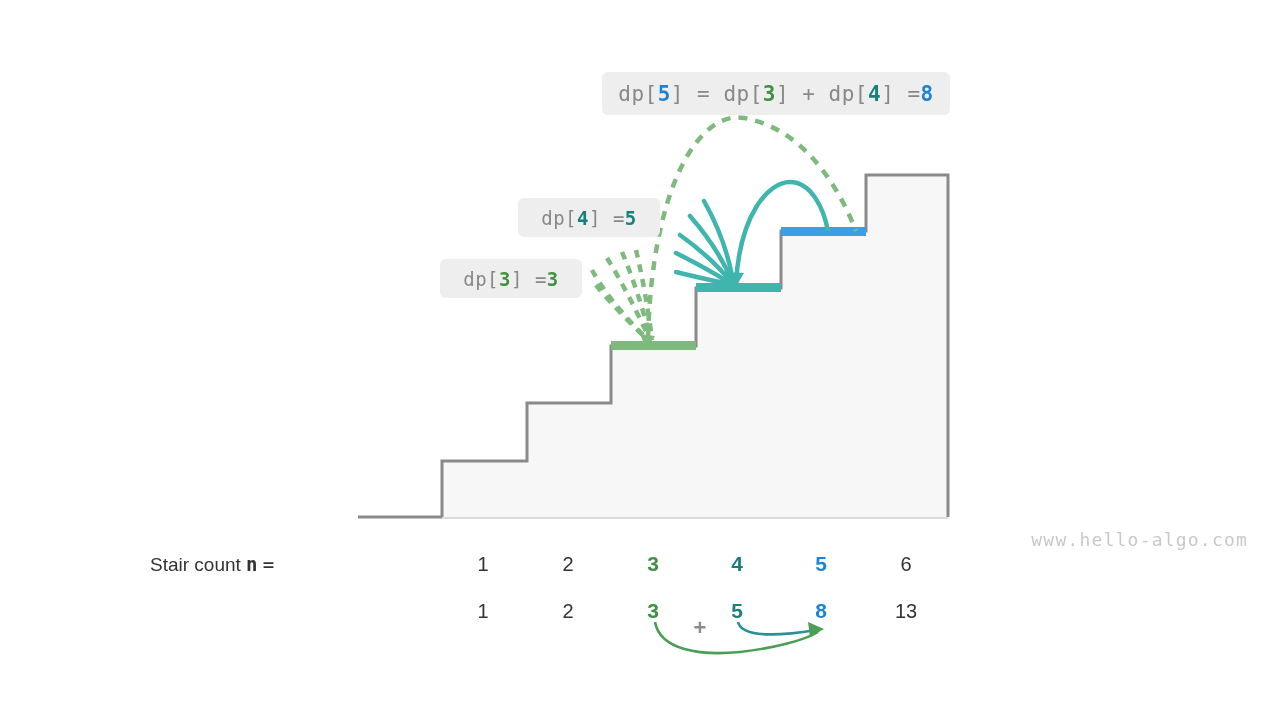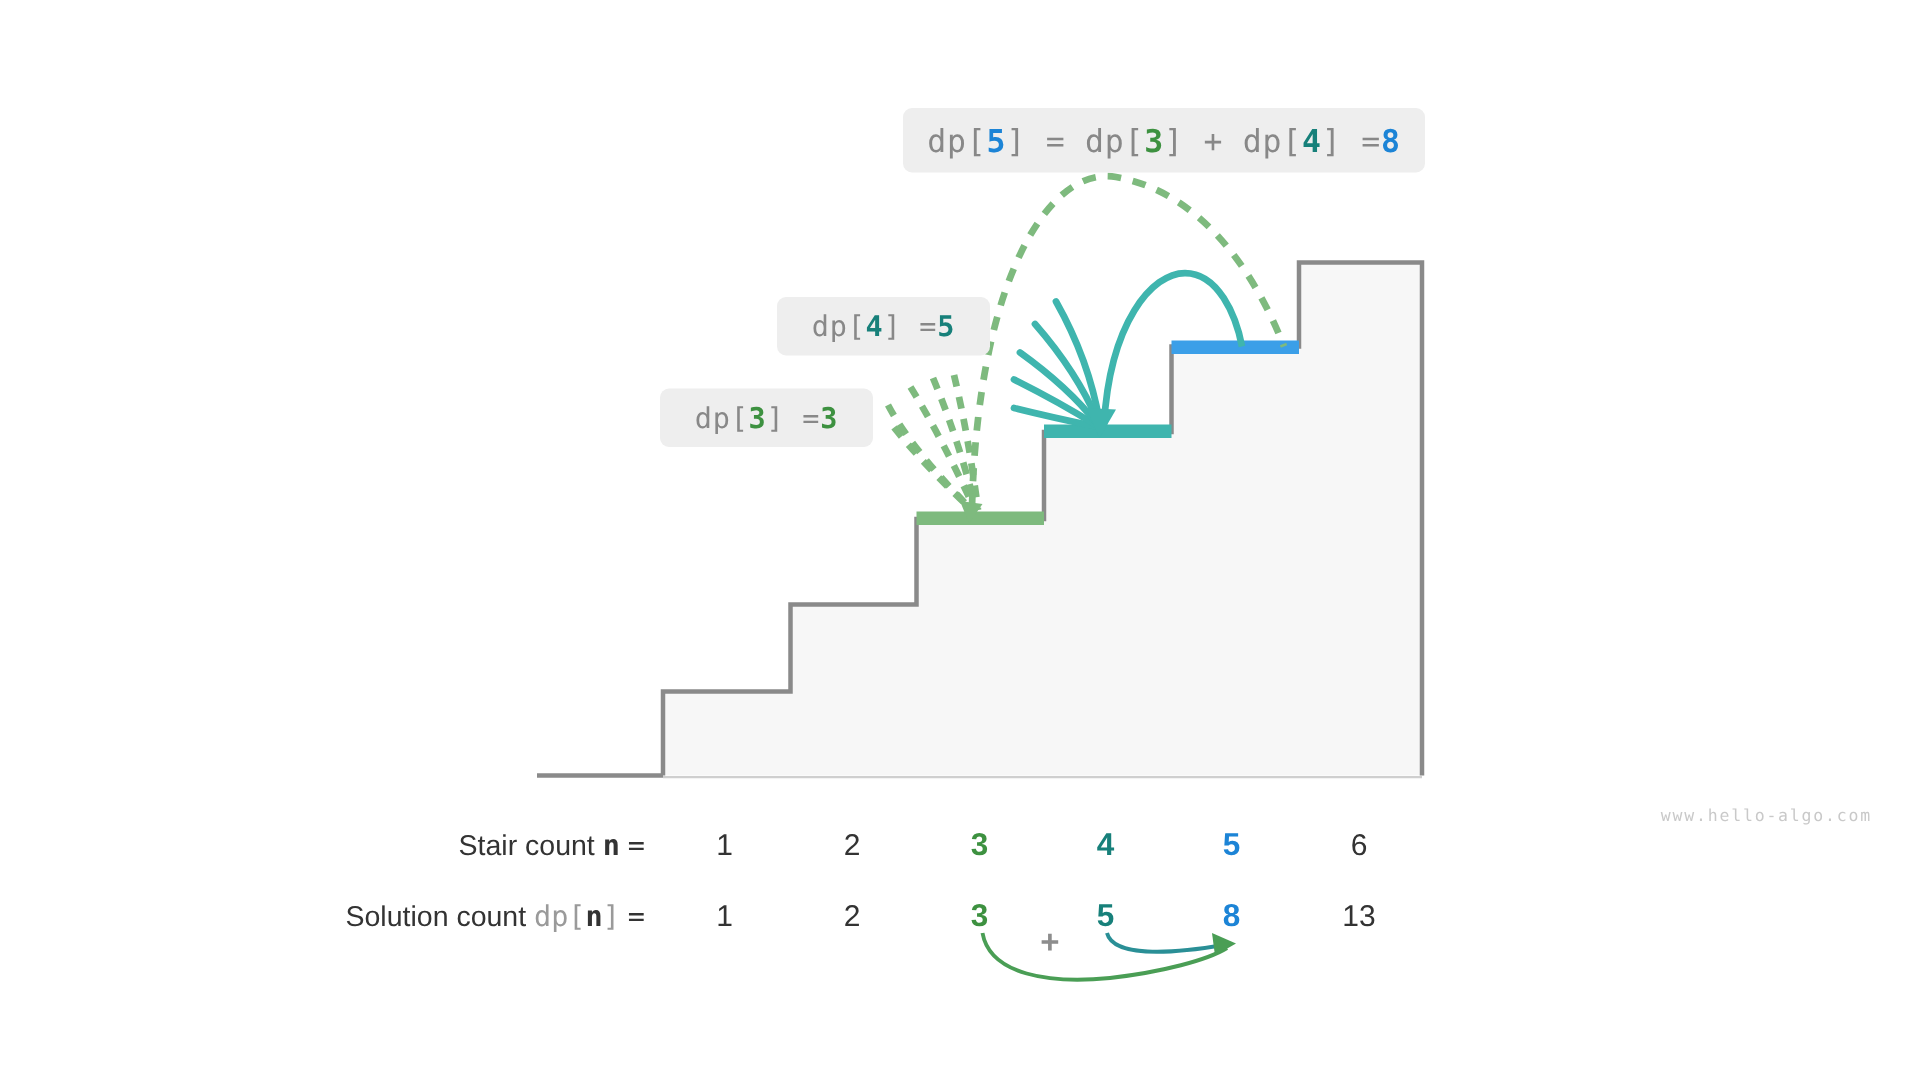--- a/index.html
+++ b/index.html
@@ -55,21 +55,21 @@
     font-size: 19px;
   }
   .chip span { display: inline-block; }
   .v-green  { color: #3d9140; font-weight: bold; }
   .v-teal   { color: #17807a; font-weight: bold; }
   .v-blue   { color: #1c84d6; font-weight: bold; }
   .brk      { color: #9a9a9a; }
 
   .row-label {
     position: absolute;
-    text-align: right;
+    text-align: left;
     color: #333333;
     font-size: 19px;
     white-space: nowrap;
   }
   .row-label .mono {
     font-family: "DejaVu Sans Mono", monospace;
     font-size: 19px;
   }
   .row-label .bold-n { font-weight: bold; }
   #label-stair { left: 150px; top: 553px; width: 280px; }
@@ -95,21 +95,21 @@
     font-size: 22px;
     font-weight: bold;
     color: #8d8d8d;
   }
 
   #watermark {
     position: absolute;
     right: 32px;
     bottom: 18px;
     font-family: "DejaVu Sans Mono", monospace;
-    font-size: 11px;
+    font-size: 18px;
     letter-spacing: 1.2px;
     color: #c9c9c9;
   }
 </style>
 </head>
 <body>
 
 <div id="stage">
 
   <svg id="figure-svg" viewBox="0 0 1280 720">
@@ -181,25 +181,20 @@
       <span>] = </span>
       <span class="v-green">3</span>
   </div>
 
   <div class="row-label" id="label-stair">
     <span>Stair count</span>
     <span class="mono bold-n">n</span>
     <span class="mono">=</span>
   </div>
 
-  <div class="row-label" id="label-sol">
-    <span>Solution count</span>
-    <span class="mono brk">dp[</span><span class="mono bold-n">n</span><span class="mono brk">]</span>
-    <span class="mono">=</span>
-  </div>
 
   <div class="cell" style="left:453px; top:553px;">1</div>
   <div class="cell" style="left:538px; top:553px;">2</div>
   <div class="cell accent g" style="left:623px; top:552px;">3</div>
   <div class="cell accent t" style="left:707px; top:552px;">4</div>
   <div class="cell accent b" style="left:791px; top:552px;">5</div>
   <div class="cell" style="left:876px; top:553px;">6</div>
 
   <div class="cell" style="left:453px; top:600px;">1</div>
   <div class="cell" style="left:538px; top:600px;">2</div>

